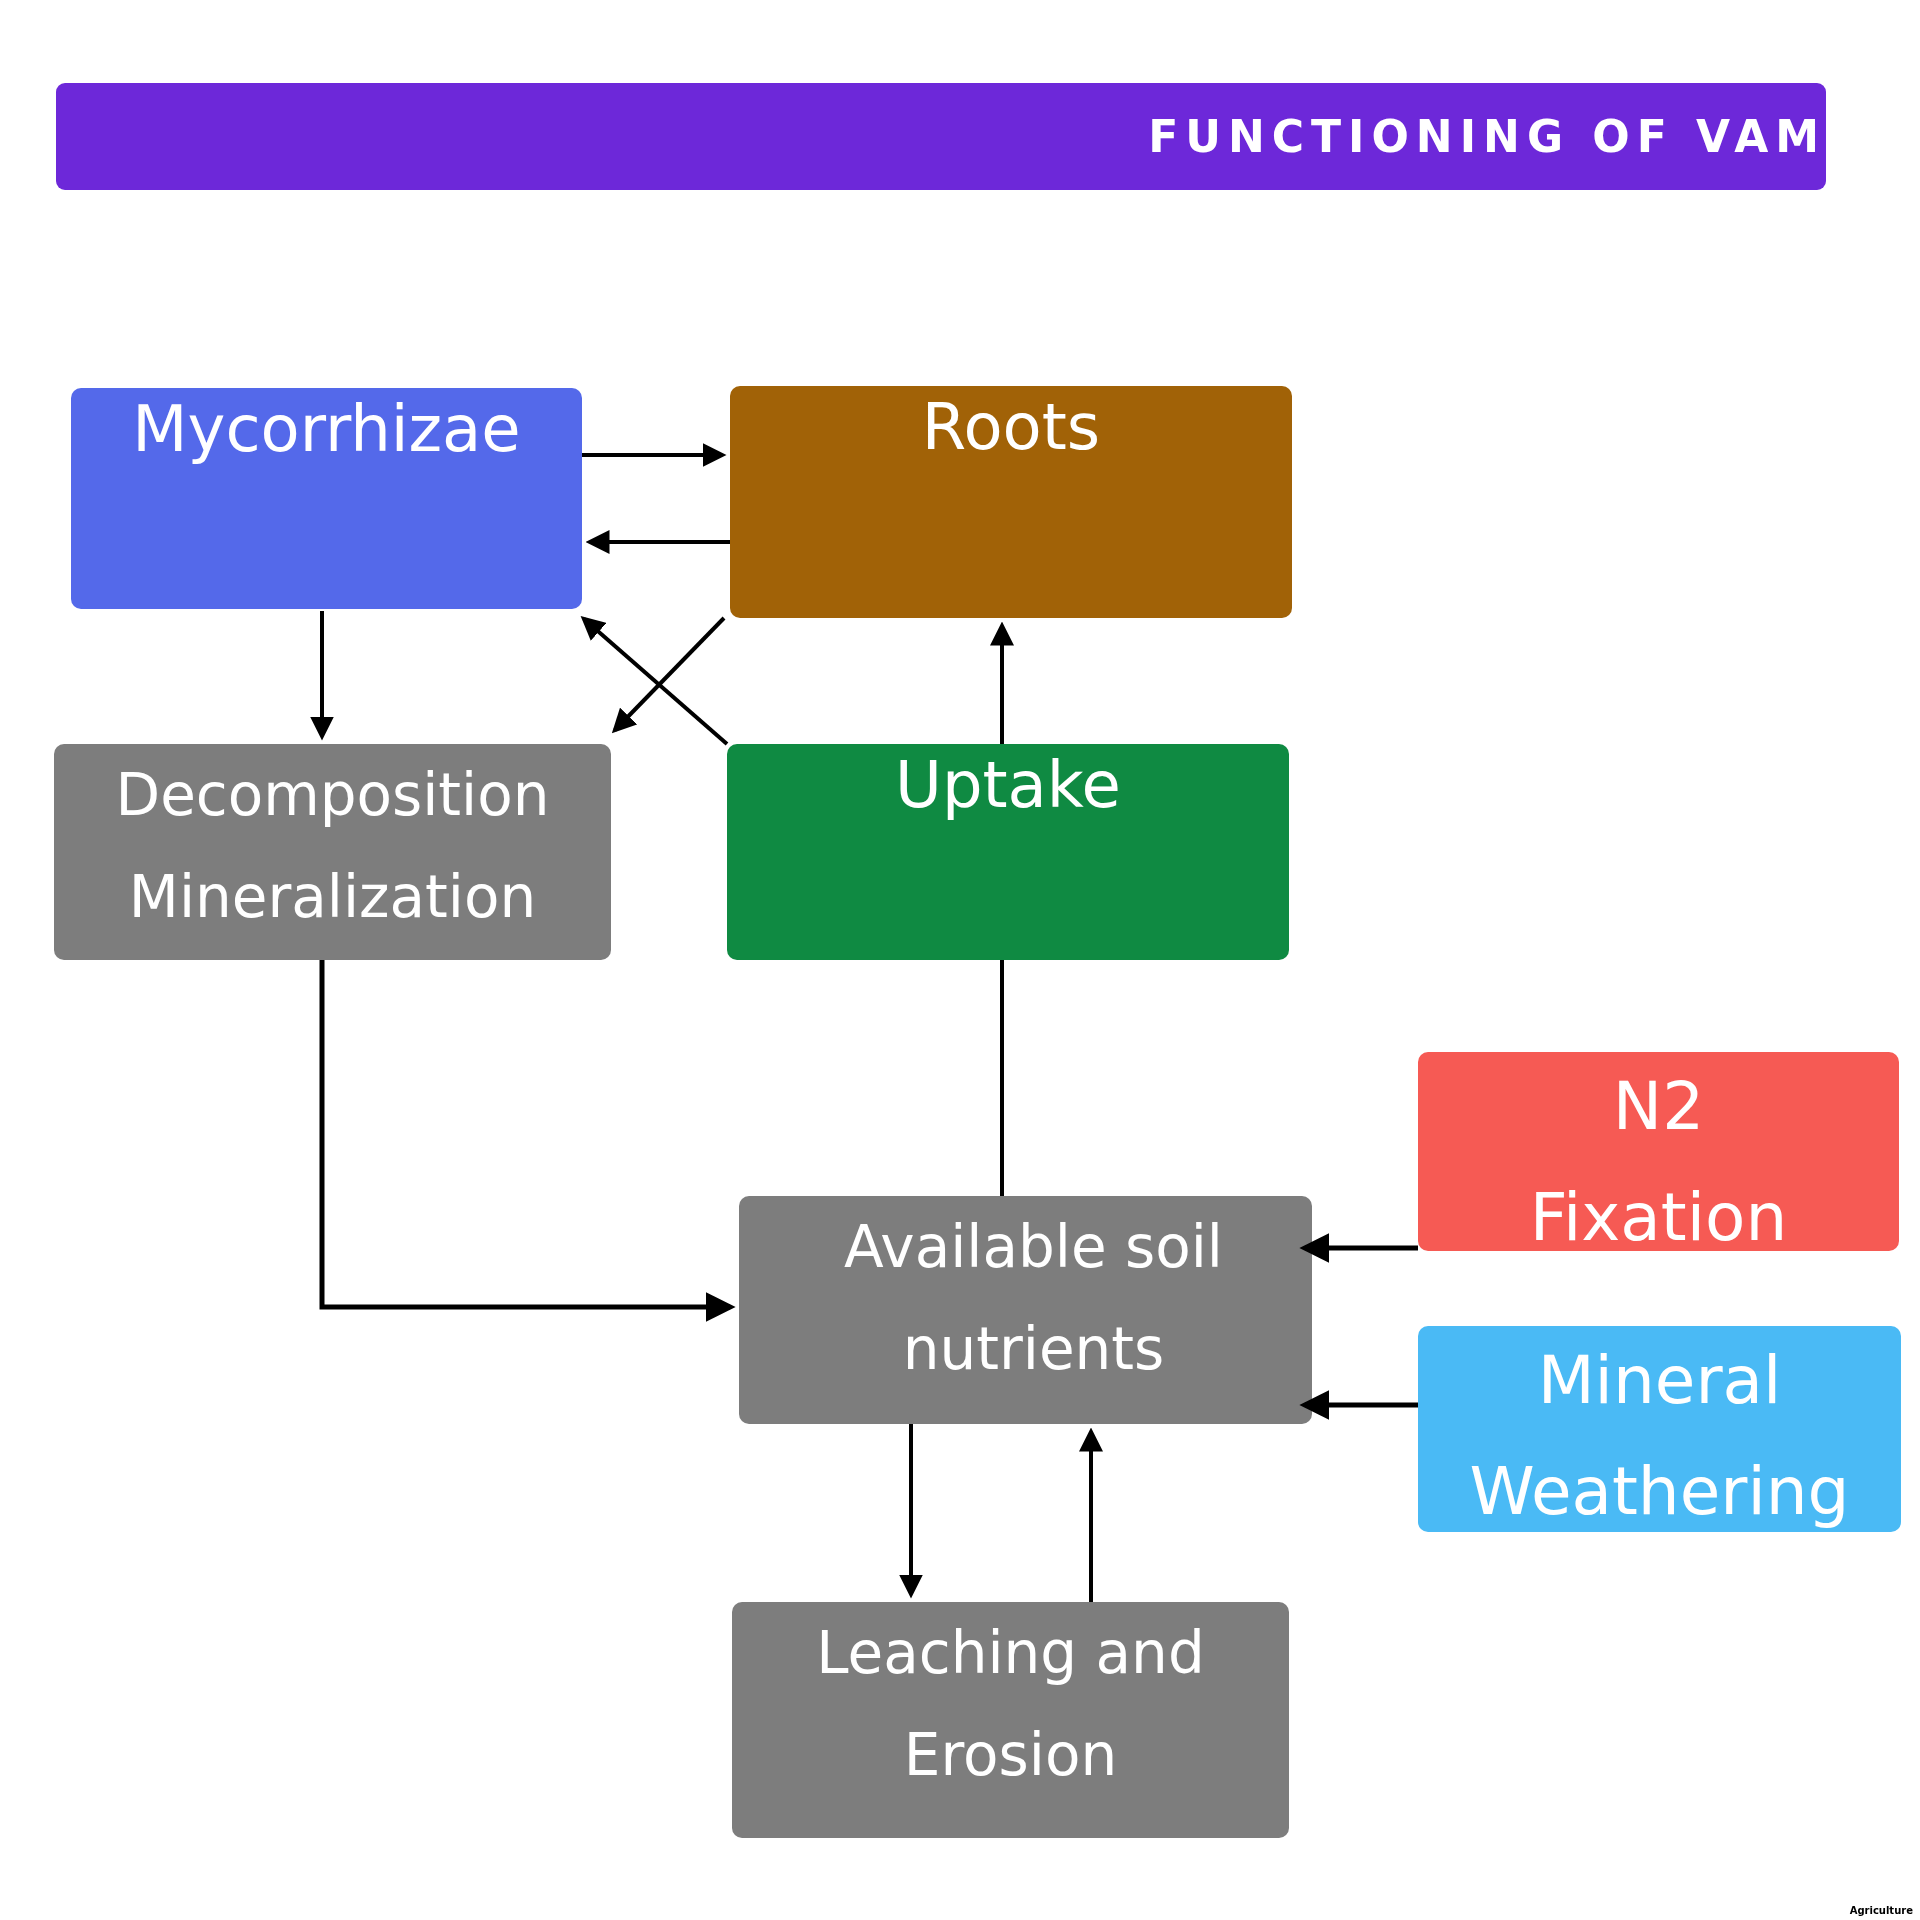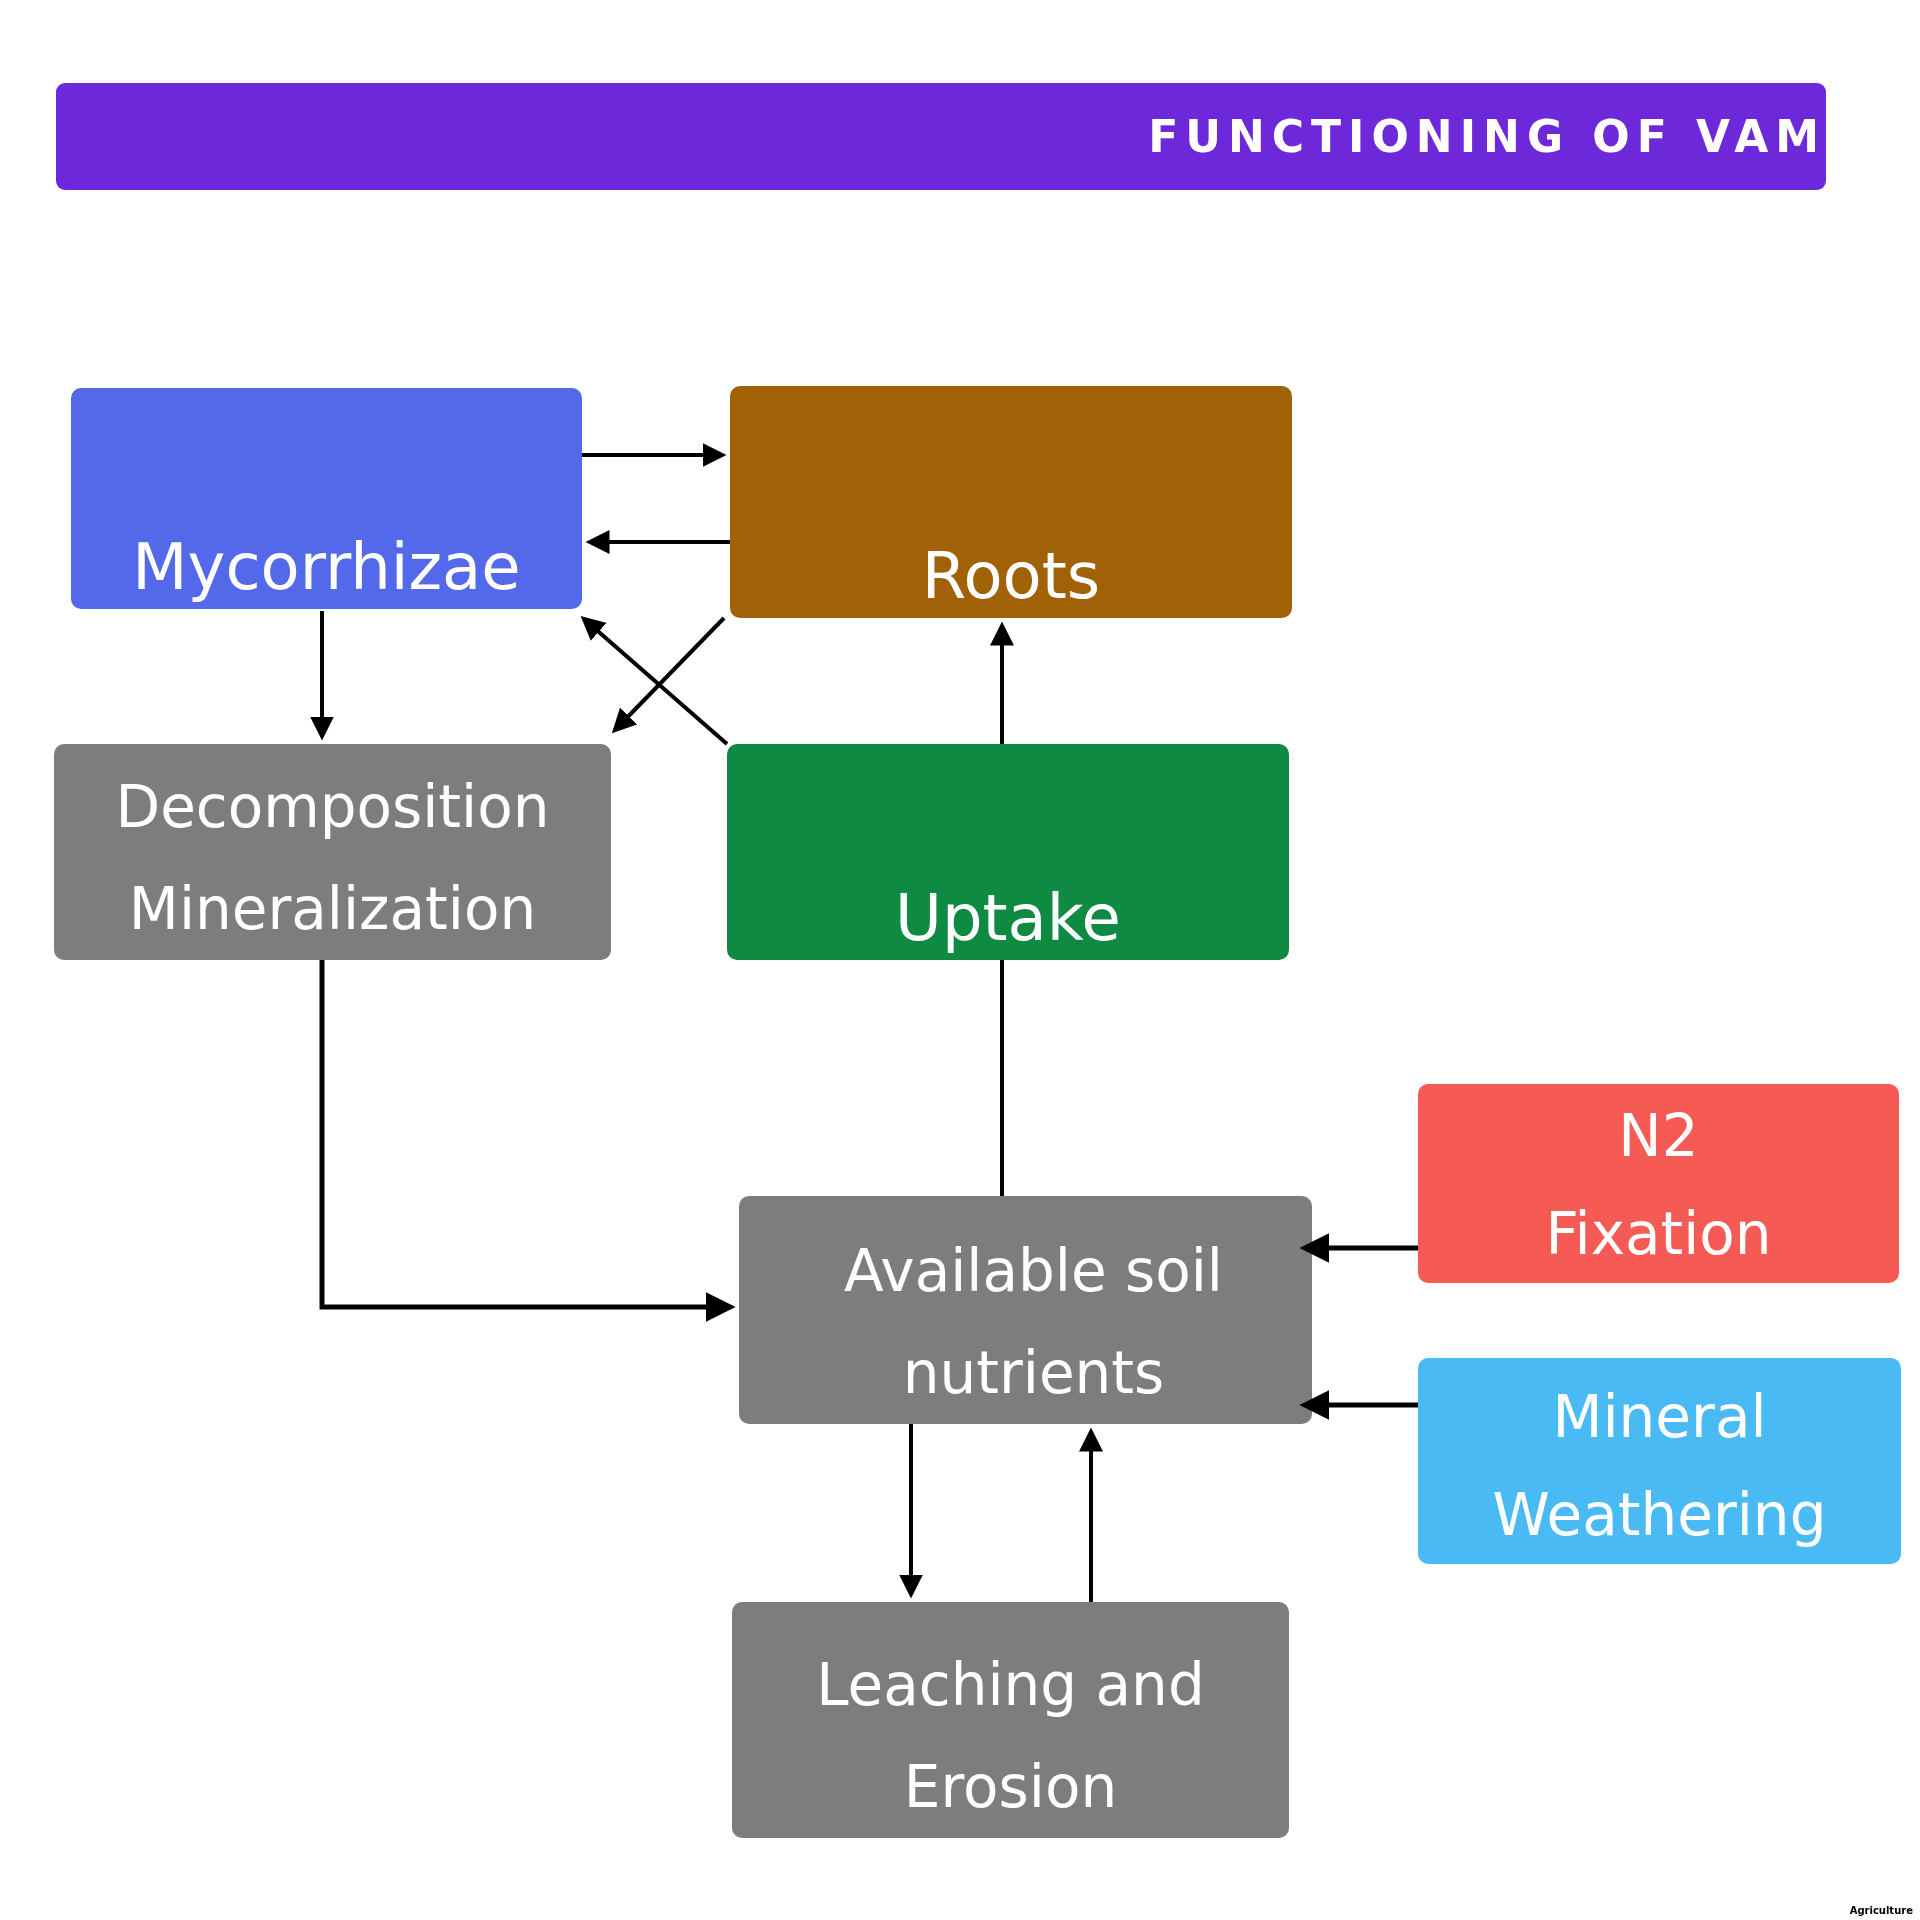--- a/index.html
+++ b/index.html
@@ -16,27 +16,27 @@
     background:#6d28d9;border-radius:9px;
     display:flex;align-items:center;justify-content:flex-end;margin-top:45px;
   }
   #header .title{
     color:#ffffff;font-weight:bold;font-size:44px;letter-spacing:7px;
     text-align:center;white-space:nowrap;
   }
   
   .node{
     position:absolute;border-radius:10px;color:#ffffff;
-    display:flex;flex-direction:column;align-items:center;justify-content:flex-end;
+    display:flex;flex-direction:column;align-items:center;justify-content:flex-start;
     text-align:center;
   }
   .node span{display:block;}
   .big{font-size:64px;line-height:1.3;}
   .mid{font-size:58px;line-height:1.76;}
-  .side{font-size:58px;line-height:1.68;margin-top:32px;}
+  .side{font-size:66px;line-height:1.68;}
   
   #n-mycorrhizae{left:71px; top:388px; width:511px;height:221px;background:#5469EA;}
   #n-roots      {left:730px;top:386px; width:562px;height:232px;background:#a16207;}
   #n-decomposition{left:54px;top:744px;width:557px;height:216px;background:#7D7D7D;}
   #n-uptake     {left:727px;top:744px; width:562px;height:216px;background:#0F8A42;}
   #n-available  {left:739px;top:1196px;width:557px;height:228px;background:#7D7D7D;padding-left:16px;}
   #n-n2         {left:1418px;top:1052px;width:481px;height:199px;background:#F65A54;}
   #n-mineral    {left:1418px;top:1326px;width:483px;height:206px;background:#4ABAF5;}
   #n-leaching   {left:732px;top:1602px;width:557px;height:236px;background:#7D7D7D;}
   

